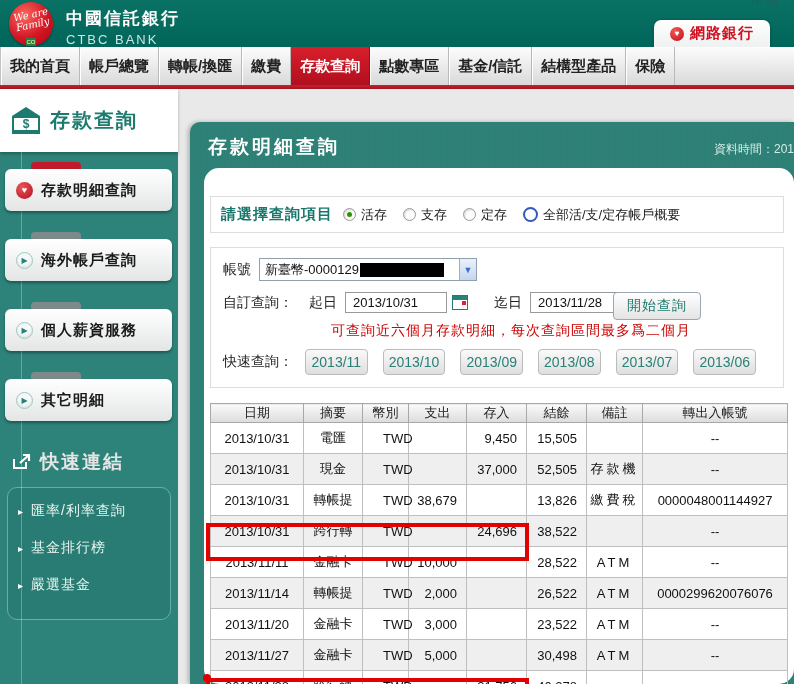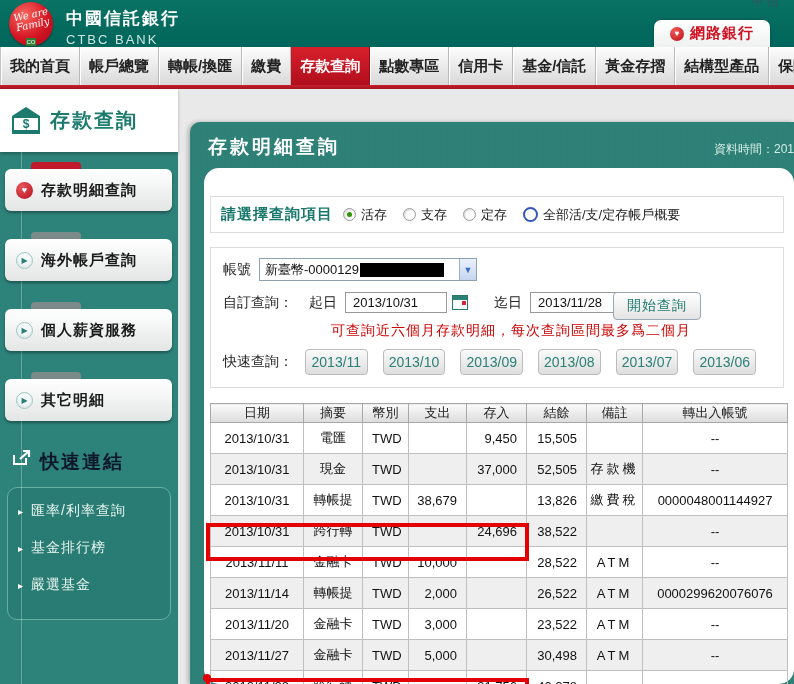--- a/index.html
+++ b/index.html
@@ -60,21 +60,21 @@
     border-radius:6px; box-shadow:0 2px 3px rgba(0,0,0,.35); display:flex; align-items:center;
     gap:8px; padding-left:11px; cursor:pointer; }
   .s-label { font-size:15px; font-weight:bold; color:#1a1a1a; letter-spacing:1px; }
   .icon-heart { width:17px; height:17px; border-radius:50%;
     background:radial-gradient(circle at 35% 30%, #e8565a, #b50d1c); color:#fff; font-size:9px;
     line-height:17px; text-align:center; display:none; }
   .icon-play { width:17px; height:17px; border-radius:50%; background:#f2f9f8;
     border:1px solid #9cc7c0; color:#2a8076; font-size:8px; line-height:15px; text-align:center;
     box-shadow:inset 0 -2px 2px rgba(0,0,0,.08); }
   .s-item-wrap.active .icon-heart { display:block; }
-  .quick-title { display:flex; gap:8px; color:#0f172a; font-size:19px;
+  .quick-title { display:flex; align-items:center; gap:8px; color:#e5e5e5; font-size:19px;
     font-weight:bold; letter-spacing:2px; margin:10px 0 12px 12px; }
   .quick-box { margin:0 7px; border:1px solid #67afa2; border-radius:10px;
     background:rgba(0,40,30,.07); padding:14px 8px 6px 10px; }
   .q-link { display:flex; align-items:center; gap:7px; color:#e7f5f1; font-size:14px;
     margin-bottom:19px; cursor:pointer; letter-spacing:1px; }
   .q-arrow { color:#fff; font-size:10px; }
 
   
   .panel { position:absolute; left:190px; top:122px; width:604px; height:562px;
     background:#2c8076; border-radius:10px 0 0 0; box-shadow:-2px 0 4px rgba(0,0,0,.25);
@@ -124,21 +124,21 @@
     background:linear-gradient(#fafafa,#dedede); border:1px solid #bbb; border-radius:4px;
     color:#2a8076; font-size:14px; margin-right:15px; cursor:pointer; }
 
   
   #table-wrap { position:relative; margin:15px 4px 0 6px; width:577px; }
   table { border-collapse:collapse; width:577px; table-layout:fixed; font-size:13px; color:#111; }
   th { background:linear-gradient(#fafafa,#dcdcdc); border:1px solid #a8a8a8; height:18px;
     font-weight:normal; color:#222;margin-left:15px; }
   td { border:1px solid #bfbfbf; height:31px; text-align:center; }
   tbody tr:nth-child(even) { background:#efefef; }
-  td:nth-child(3) { text-align:left; padding-left:9px; }
+  td:nth-child(3) { text-align:left; padding-left:20px; }
   td:nth-child(4), td:nth-child(5), td:nth-child(6) { text-align:right; padding-right:9px; }
   td:nth-child(7) { letter-spacing:3px; }
   .red-frame { position:absolute; left:-4px; width:323px; height:38px;
     border:4px solid #e20000; pointer-events:none; }
   .red-frame.dot::before { content:""; position:absolute; left:-7px; top:-8px; width:8px;
     height:8px; border-radius:50%; background:#e20000; }
 
   
   .bank-svg { width:32px; height:28px; }
   .share-svg { width:20px; height:18px; }
@@ -183,31 +183,25 @@
   </div>
 
   <div class="nav-item active">
     <span>存款查詢</span>
   </div>
 
   <div class="nav-item">
     <span>點數專區</span>
   </div>
 
-  <div class="nav-item">
-    <span>信用卡</span>
-  </div>
 
   <div class="nav-item">
     <span>基金/信託</span>
   </div>
 
-  <div class="nav-item">
-    <span>黃金存摺</span>
-  </div>
 
   <div class="nav-item">
     <span>結構型產品</span>
   </div>
 
   <div class="nav-item">
     <span>保險</span>
   </div>
 
 </div>

